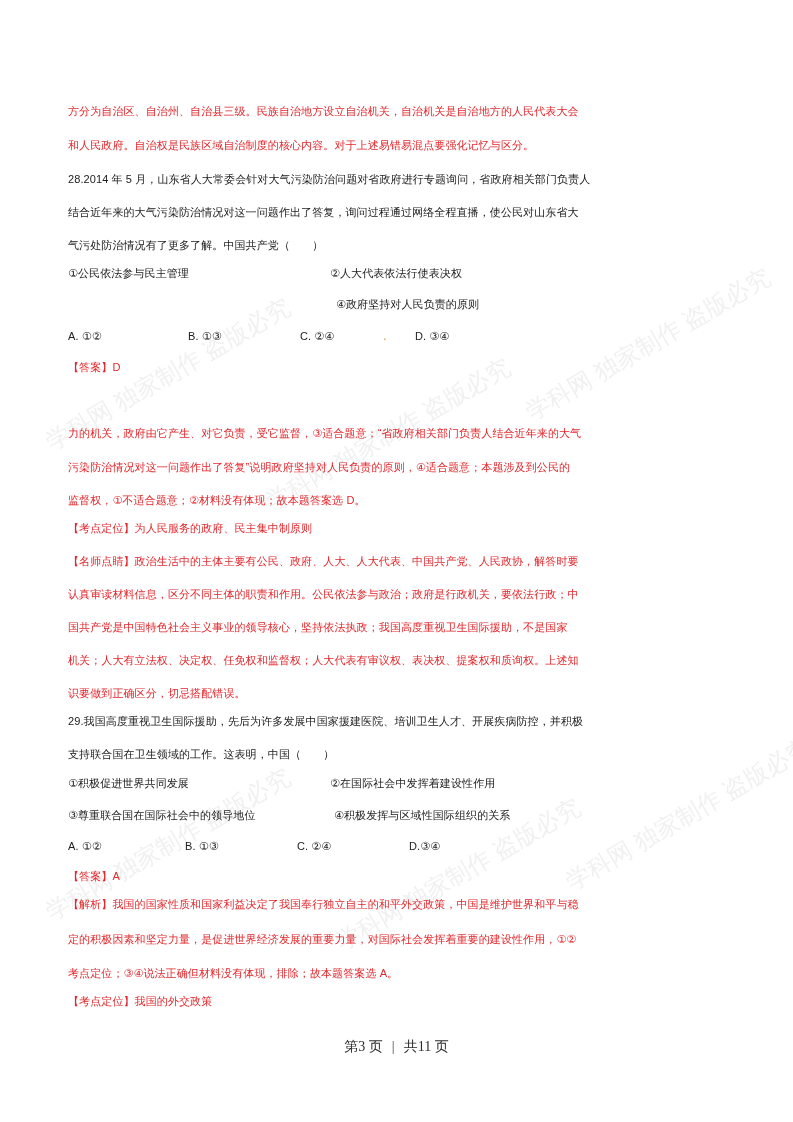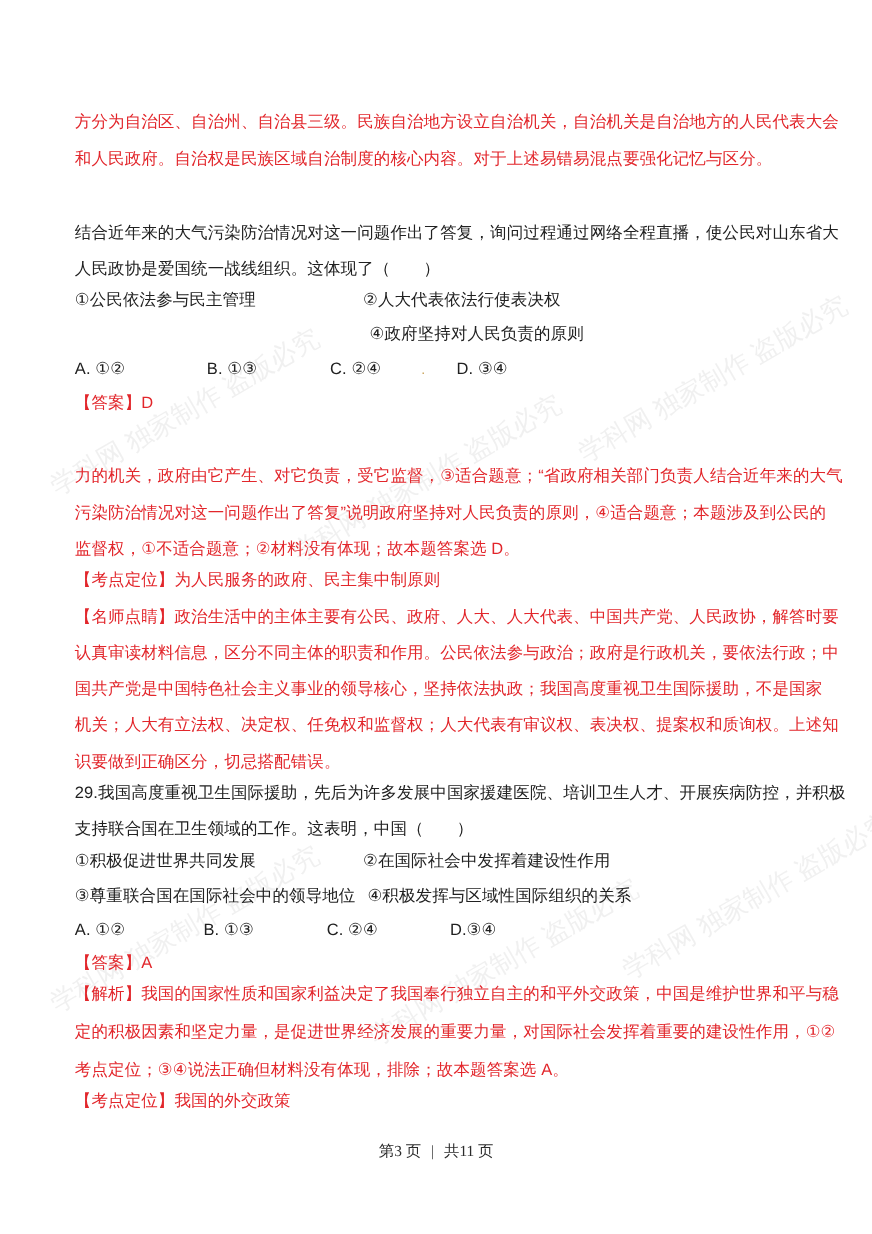--- a/index.html
+++ b/index.html
@@ -8,21 +8,21 @@
     width:793px;height:1122px;
     background:#ffffff;
     margin:0 auto;
     overflow:hidden;
     font-family:"Liberation Sans","DejaVu Sans",sans-serif;
   }
   .ln{
     position:absolute;
     left:68px;
     width:662px;
-    font-size:15px;
+    font-size:11px;
     line-height:22px;
     white-space:pre;
     letter-spacing:0.1px;
   }
   .red{color:#e2262b;}
   .blk{color:#212121;}
   .seg{position:absolute;top:0;white-space:pre;}
   .choiceline{height:22px;}
   .artifact{
     position:absolute;
@@ -58,22 +58,23 @@
   <span class="wm" style="left:40px;top:430px">学科网 独家制作 盗版必究</span>
   <span class="wm" style="left:520px;top:400px">学科网 独家制作 盗版必究</span>
   <span class="wm" style="left:260px;top:490px">学科网 独家制作 盗版必究</span>
   <span class="wm" style="left:40px;top:900px">学科网 独家制作 盗版必究</span>
   <span class="wm" style="left:330px;top:930px">学科网 独家制作 盗版必究</span>
   <span class="wm" style="left:560px;top:870px">学科网 独家制作 盗版必究</span>
 
   <div class="ln red" style="top:100px">方分为自治区、自治州、自治县三级。民族自治地方设立自治机关，自治机关是自治地方的人民代表大会</div>
   <div class="ln red" style="top:134px">和人民政府。自治权是民族区域自治制度的核心内容。对于上述易错易混点要强化记忆与区分。</div>
 
+  <div class="ln blk" style="top:168px">28.2014 年 5 月，山东省人大常委会针对大气污染防治问题对省政府进行专题询问，省政府相关部门负责人</div>
   <div class="ln blk" style="top:201px">结合近年来的大气污染防治情况对这一问题作出了答复，询问过程通过网络全程直播，使公民对山东省大</div>
-  <div class="ln blk" style="top:234px">人民政协是爱国统一战线组织。这体现了（　　）</div>
+  <div class="ln blk" style="top:234px">气污处防治情况有了更多了解。中国共产党（　　）</div>
 
   <div class="ln blk" style="top:262px">
     <span class="seg" style="left:0px">①公民依法参与民主管理</span>
     <span class="seg" style="left:262px">②人大代表依法行使表决权</span>
   </div>
   <div class="ln blk" style="top:293px">
     <span class="seg" style="left:268px">④政府坚持对人民负责的原则</span>
   </div>
 
   <div class="ln blk choiceline" style="top:325px">

